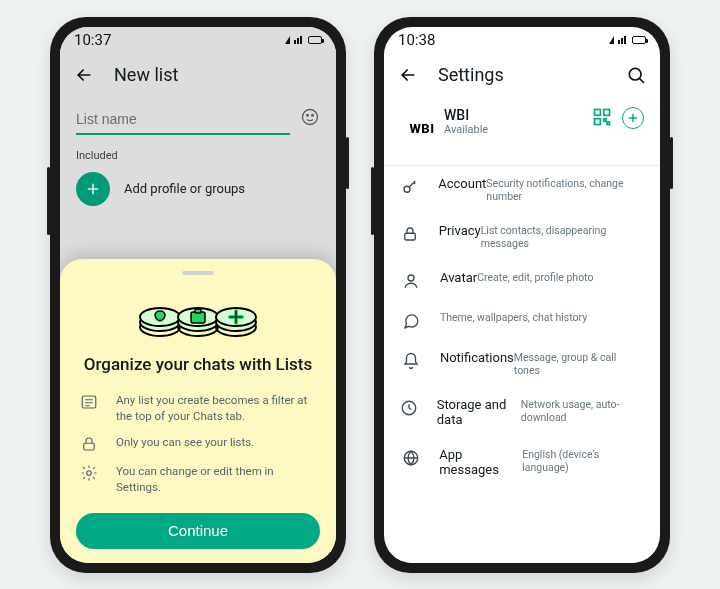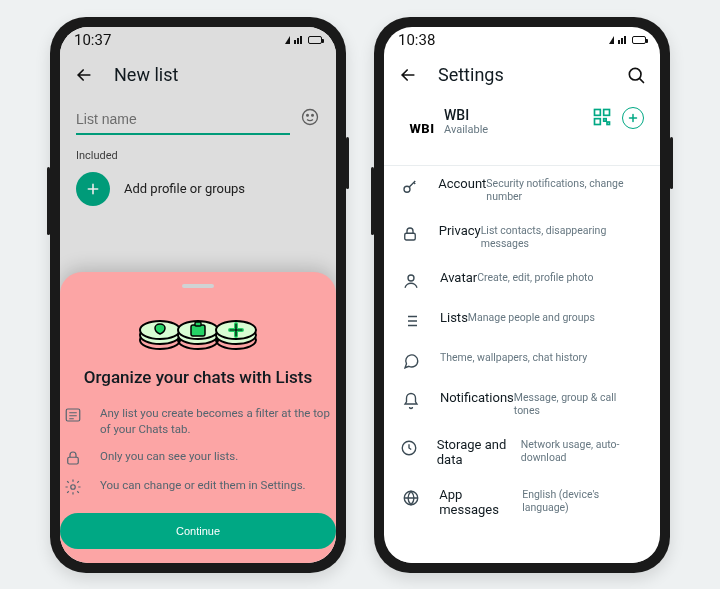--- a/index.html
+++ b/index.html
@@ -93,36 +93,36 @@
   .emoji-btn { margin-left:10px; color:#666; }
   .section-label { font-size:11px; color:#444; padding: 14px 16px 4px; }
   .add-row { display:flex; align-items:center; gap:14px; padding: 6px 16px 20px; color:#222; font-size:13px; }
   .add-circle {
     width:34px;height:34px;border-radius:50%;
     background: var(--accent);
     display:flex;align-items:center;justify-content:center;color:#fff;
   }
   .sheet {
     position:absolute; left:0; right:0; bottom:0;
-    background:#fca5a5;
+    background:#fef9c3;
     border-top-left-radius:22px;
     border-top-right-radius:22px;
-    padding: 12px 0 14px;
+    padding: 12px 16px 14px;
     box-shadow: 0 -4px 18px rgba(0,0,0,.18);
   }
   .handle { width:32px;height:4px;background:#d0d3d4;border-radius:2px;margin:0 auto 12px; }
   .illus { display:flex; justify-content:center; margin: 4px 0 10px; }
   .sheet h2 { font-size:17px; font-weight:500; color:var(--text-dark); text-align:center; margin: 6px 6px 12px; line-height:1.3; }
   .info-row { display:flex; gap:18px; align-items:flex-start; padding: 5px 4px; font-size:11.5px; color:#54656f; line-height:1.4; }
   .info-row svg { flex:0 0 18px; margin-top:1px; }
   .primary-btn {
     width:100%; height:36px;
     background: var(--accent);
     color:#fff; border:none; border-radius:18px;
-    font-size:11px; font-weight:500;
+    font-size:15px; font-weight:500;
     margin-top:12px; cursor:pointer;
   }
   
   .profile-block { display:flex; padding: 10px 16px 14px; border-bottom:1px solid var(--border-light); }
   .avatar-sq { width:44px;height:44px;display:flex;align-items:center;justify-content:center;font-weight:800;font-size:13px;background:#fff;border:1px solid #fff; color:#000; letter-spacing:.5px;}
   .profile-name { font-size:14px; font-weight:500; color:var(--text-dark); }
   .profile-sub { font-size:11px; color:var(--text-gray); }
   .profile-actions { margin-left:auto; display:flex; gap:10px; }
   .chip-circle { width:22px;height:22px;border:1.5px solid var(--accent);border-radius:50%;display:flex;align-items:center;justify-content:center;color:var(--accent);}
   .settings-item { display:flex; gap:18px; align-items:flex-start; padding: 10px 16px; cursor:pointer; }
@@ -323,31 +323,20 @@
             </svg>
           </span>
           <span class="texts">
             <span class="label">Avatar</span>
             <span class="sub">Create, edit, profile photo</span>
           </span>
         </div>
         <div class="settings-item">
           <span class="ico">
             <svg width="18" height="18" viewBox="0 0 24 24" fill="none" stroke="#3b4a54" stroke-width="1.8">
-              <path d="M8 6h12M8 12h12M8 18h12M4 6h.01M4 12h.01M4 18h.01"></path>
-            </svg>
-          </span>
-          <span class="texts">
-            <span class="label">Lists</span>
-            <span class="sub">Manage people and groups</span>
-          </span>
-        </div>
-        <div class="settings-item">
-          <span class="ico">
-            <svg width="18" height="18" viewBox="0 0 24 24" fill="none" stroke="#3b4a54" stroke-width="1.8">
               <path d="M21 12a8 8 0 01-11.8 7L4 21l2-5.2A8 8 0 1121 12z"></path>
             </svg>
           </span>
           <span class="texts">
             <span class="sub">Theme, wallpapers, chat history</span>
           </span>
         </div>
         <div class="settings-item">
           <span class="ico">
             <svg width="18" height="18" viewBox="0 0 24 24" fill="none" stroke="#3b4a54" stroke-width="1.8">

